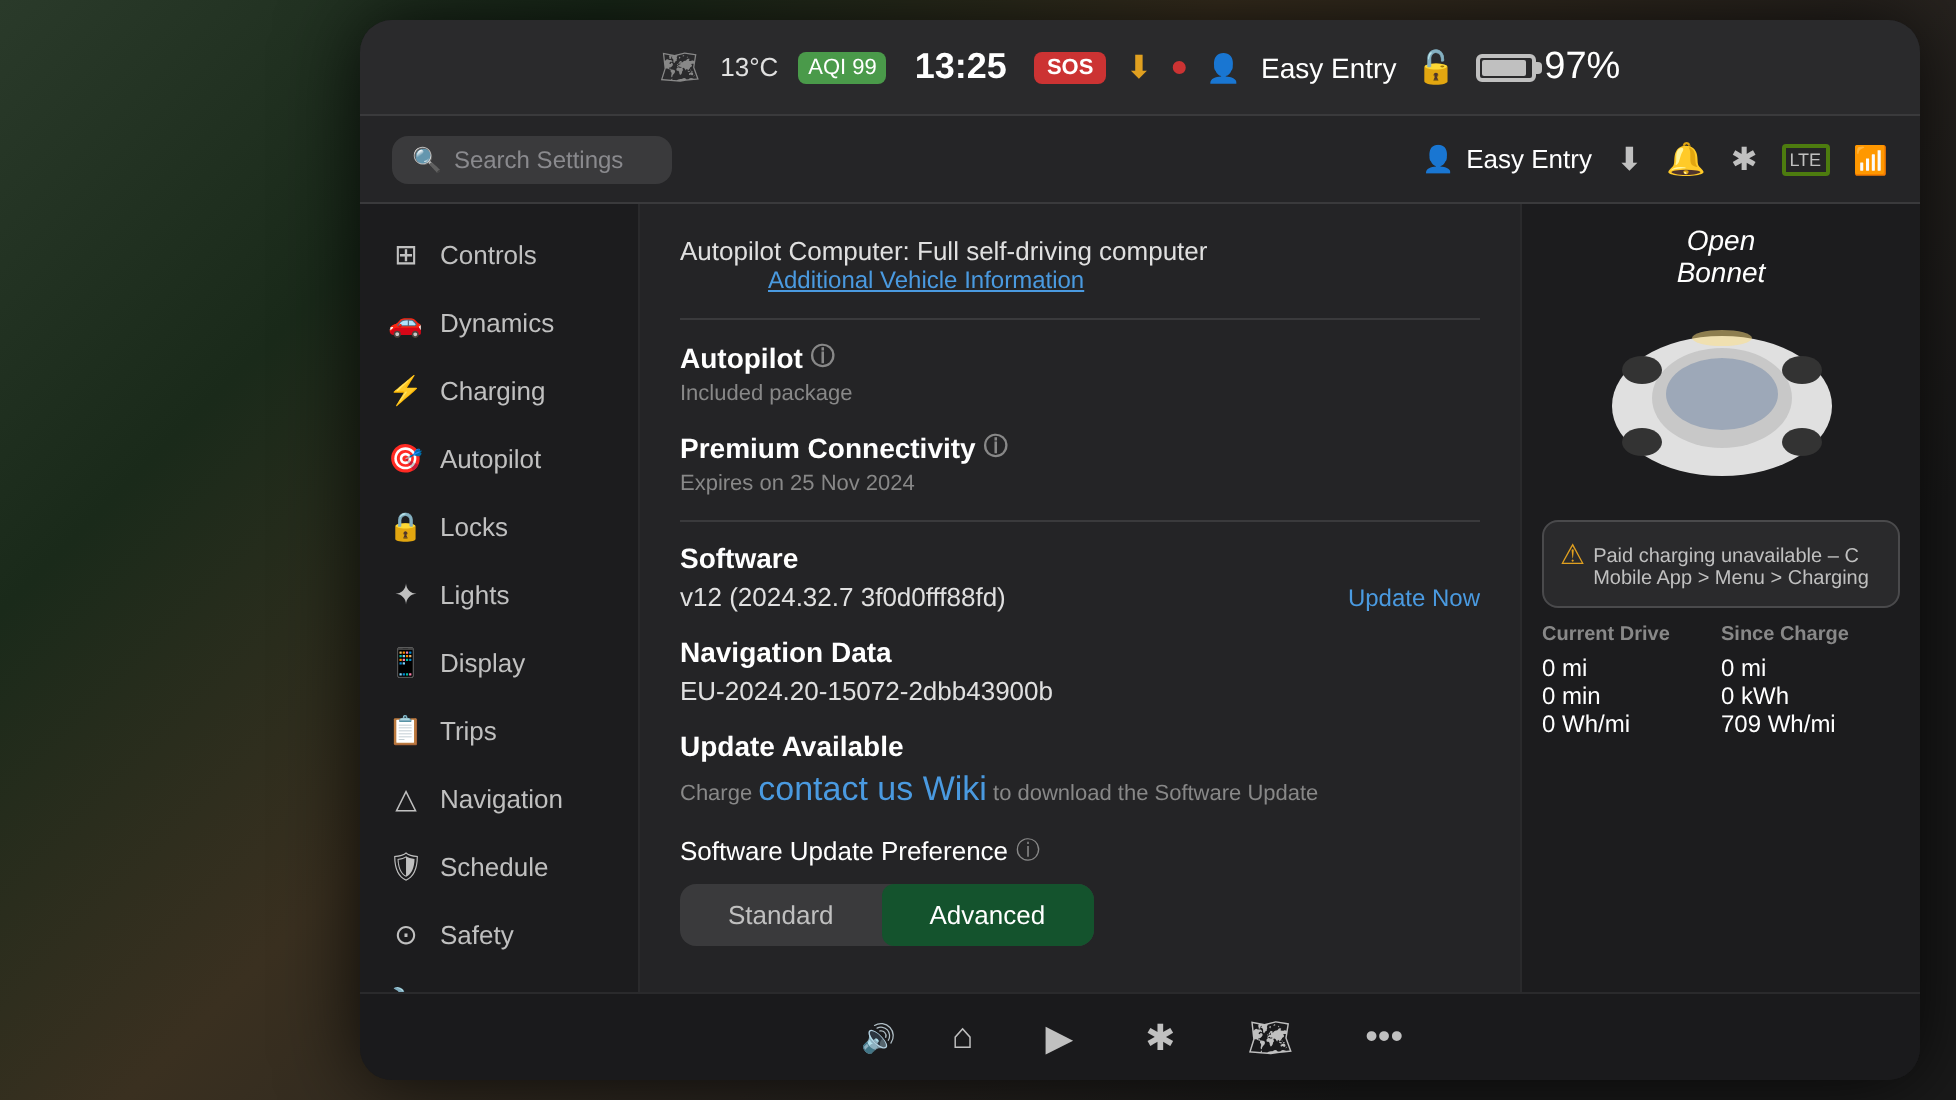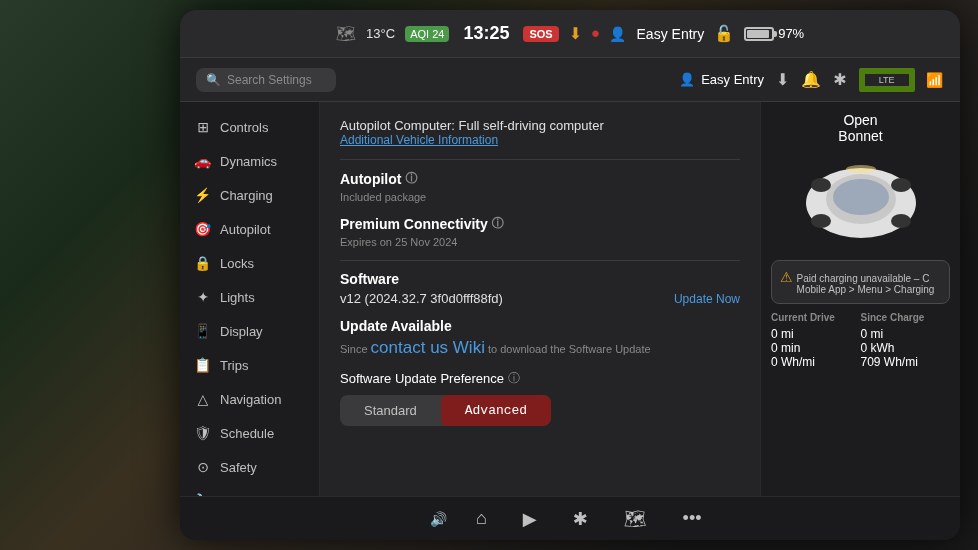--- a/index.html
+++ b/index.html
@@ -136,21 +136,21 @@
       border-radius: 0 2px 2px 0;
     }
     .battery-fill {
       height: 100%;
       width: 90%;
       background: #c0c0c0;
       border-radius: 1px;
     }
     .battery-pct {
       color: white;
-      font-size: 13px;
+      font-size: 19px;
     }
 
     
     .nav-bar {
       height: 44px;
       background: #252527;
       display: flex;
       align-items: center;
       padding: 0 16px;
       gap: 16px;
@@ -187,23 +187,23 @@
     }
 
     .nav-icon {
       color: #c0c0c0;
       font-size: 16px;
     }
 
     .lte-badge {
       font-size: 9px;
       color: #c0c0c0;
-      border: 6px solid #4d7c0f;
+      border: 2px solid #4d7c0f;
       border-radius: 2px;
-      padding: 1px 14px;
+      padding: 1px 2px;
     }
 
     
     .main-content {
       display: flex;
       height: calc(530px - 48px - 44px - 44px);
     }
 
     
     .sidebar {
@@ -240,20 +240,21 @@
     .info-value {
       color: #e0e0e0;
       font-size: 13px;
     }
 
     .info-link {
       color: #4a9ae0;
       font-size: 12px;
       cursor: pointer;
       text-decoration: underline;
+      margin-left: 44px;
     }
 
     .info-sublabel {
       color: #888;
       font-size: 11px;
     }
 
     .section-header {
       color: white;
       font-size: 14px;
@@ -337,24 +338,23 @@
     .pref-btn {
       padding: 8px 24px;
       font-size: 13px;
       cursor: pointer;
       color: #c0c0c0;
       background: transparent;
       border: none;
       outline: none;
     }
     .pref-btn.active {
-      background: #7f1d1d;
+      background: #14532d;
       color: white;
       border-radius: 6px;
-      font-family: Liberation Mono, monospace;
     }
 
     
     .car-panel {
       width: 200px;
       background: #1c1c1e;
       display: flex;
       flex-direction: column;
       align-items: center;
       padding: 10px;
@@ -455,21 +455,21 @@
 
 <div class="bg-interior"></div>
 
 <div class="screen">
 
   <div class="status-bar">
     <div class="status-bar-inner">
 
       <span style="color:#888;font-size:16px;">🗺</span>
       <span class="status-temp">13°C</span>
-      <span class="status-aq">AQI 24</span>
+      <span class="status-aq">AQI 99</span>
       <span class="status-time">13:25</span>
       <span class="status-sos">SOS</span>
       <span class="status-icon" style="color:#e0a020;">⬇</span>
       <span class="status-rec">⏺</span>
       <span class="status-profile">👤</span>
       <span class="status-easy-entry">Easy Entry</span>
       <span class="status-lock">🔓</span>
       <div class="status-battery">
         <div class="battery-bar">
             <div class="battery-fill"></div>
@@ -581,47 +581,53 @@
       <div class="info-section">
         <div class="section-header">
           <span>Software</span>
         </div>
         <div class="software-row">
           <span class="software-version">v12 (2024.32.7 3f0d0fff88fd)</span>
           <span class="update-button">Update Now</span>
         </div>
       </div>
 
+      <div class="info-section">
+        <div class="section-header">
+          <span>Navigation Data</span>
+        </div>
+        <div class="info-value">EU-2024.20-15072-2dbb43900b</div>
+      </div>
 
       <div class="info-section">
         <div class="section-header">
           <span>Update Available</span>
         </div>
         <div class="update-note">
-          <span>Since</span>
+          <span>Charge</span>
           <span class="update-link">contact us Wiki</span>
           <span>to download the Software Update</span>
         </div>
       </div>
 
       <div class="preference-section">
         <div class="pref-label">
           <span>Software Update Preference</span>
           <span class="info-icon">ⓘ</span>
         </div>
         <div class="pref-buttons">
           <button class="pref-btn">Standard</button>
           <button class="pref-btn active">Advanced</button>
         </div>
       </div>
 
     </div>
 
     <div class="car-panel">
-      <div class="open-bonnet" style="white-space:pre-line;">Open
+      <div class="open-bonnet" style="white-space:pre-line;font-style:italic;">Open
 Bonnet</div>
 
       <div class="car-svg-container">
         <svg width="160" height="95" viewBox="0 0 160 95" xmlns="http://www.w3.org/2000/svg">
 
           <ellipse cx="80" cy="48" rx="55" ry="35" fill="#e0e0e0"></ellipse>
 
           <ellipse cx="80" cy="44" rx="35" ry="25" fill="#c8c8c8"></ellipse>
 
           <ellipse cx="80" cy="42" rx="28" ry="18" fill="#8a9ab0" opacity="0.7"></ellipse>

